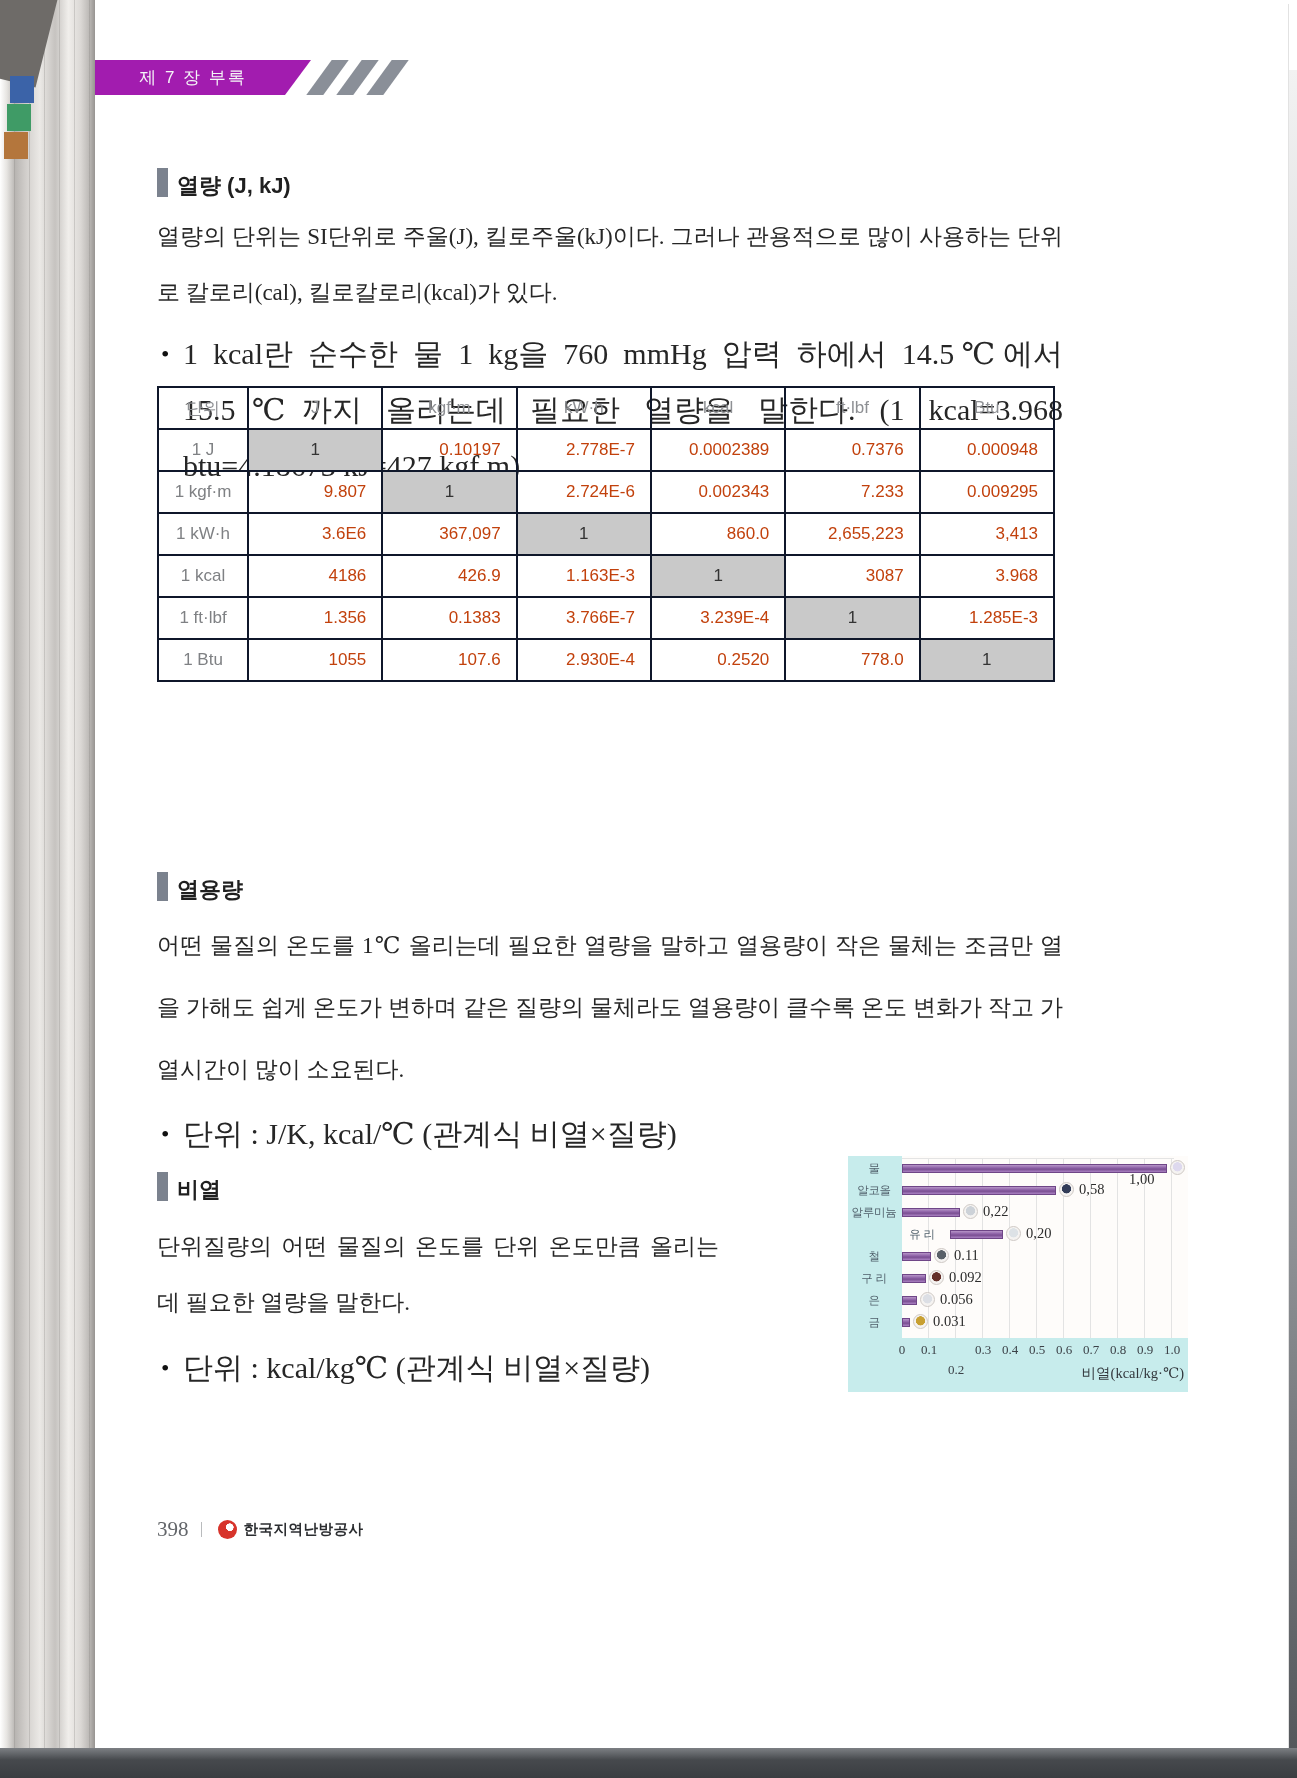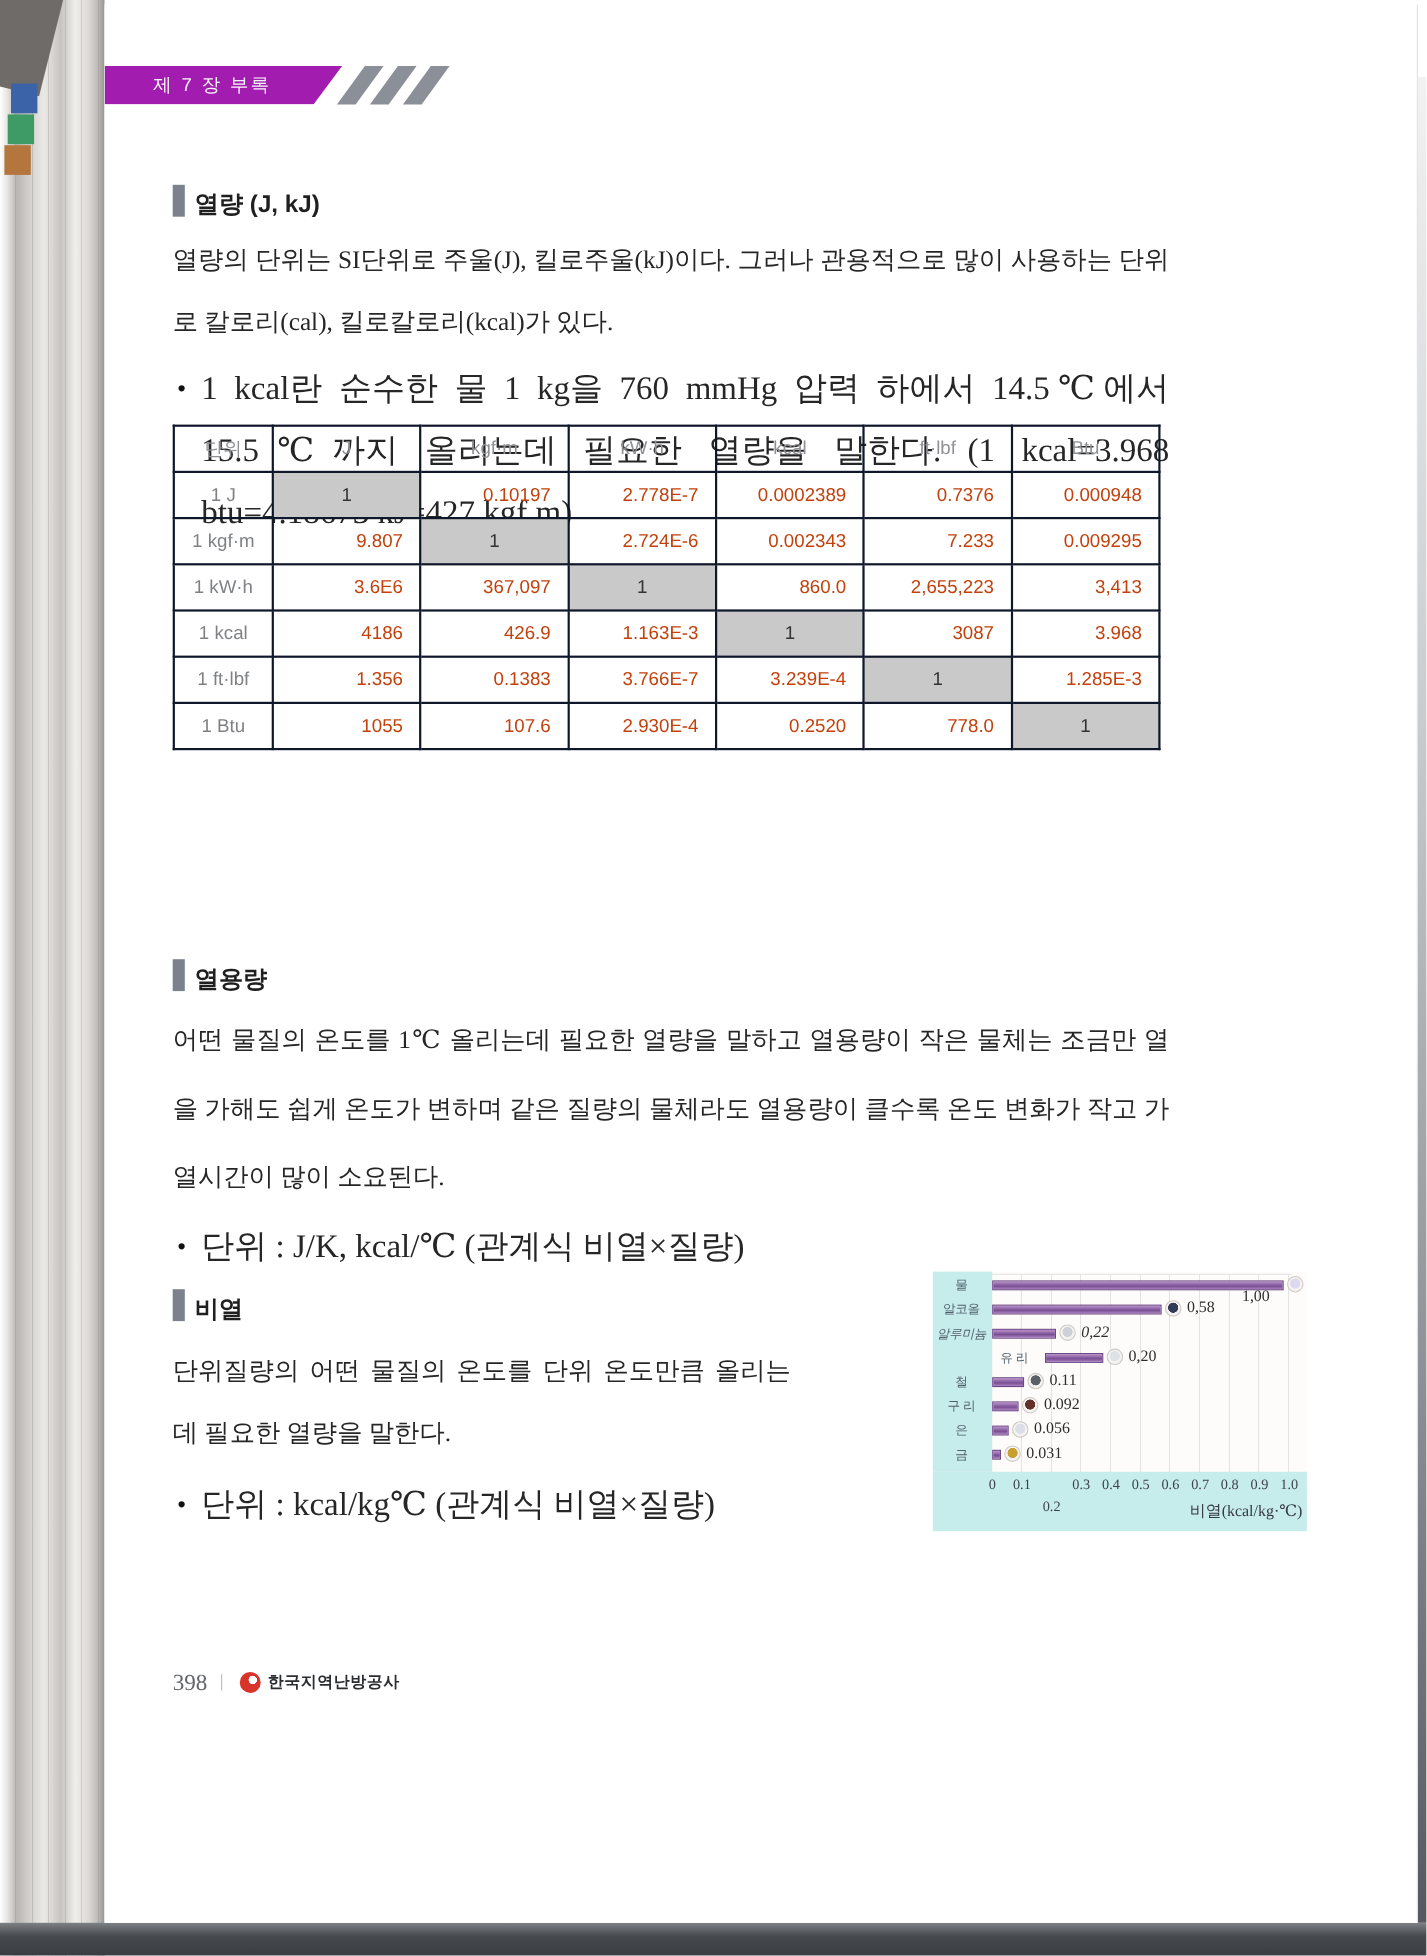--- a/index.html
+++ b/index.html
@@ -210,21 +210,21 @@
             <span class="c-bar" style="width: 265px;"></span>
             <span class="c-icon" style="left: 322px; background: radial-gradient(circle at 50% 45%, rgb(222, 217, 238) 0px, rgb(222, 217, 238) 45%, rgb(245, 243, 241) 50%, rgb(245, 243, 241) 100%);"></span>
             <span class="c-val c-val-below" style="left: 281px;">1,00</span>
           </div>
           <div class="c-row" style="top: 24px;">
             <span class="c-label">알코올</span>
             <span class="c-bar" style="width: 154px;"></span>
             <span class="c-icon" style="left: 211px; background: radial-gradient(circle at 50% 45%, rgb(50, 60, 88) 0px, rgb(50, 60, 88) 45%, rgb(245, 243, 241) 50%, rgb(245, 243, 241) 100%);"></span>
             <span class="c-val" style="left: 231px;">0,58</span>
           </div>
-          <div class="c-row" style="top: 46px; font-style: italic;">
+          <div class="c-row" style="top: 46px;">
             <span class="c-label">알루미늄</span>
             <span class="c-bar" style="width: 58px;"></span>
             <span class="c-icon" style="left: 115px; background: radial-gradient(circle at 50% 45%, rgb(205, 210, 216) 0px, rgb(205, 210, 216) 45%, rgb(245, 243, 241) 50%, rgb(245, 243, 241) 100%);"></span>
             <span class="c-val" style="left: 135px;">0,22</span>
           </div>
           <div class="c-row" style="top: 68px; margin-left: 48px;">
             <span class="c-label">유 리</span>
             <span class="c-bar" style="width: 53px;"></span>
             <span class="c-icon" style="left: 110px; background: radial-gradient(circle at 50% 45%, rgb(221, 226, 230) 0px, rgb(221, 226, 230) 45%, rgb(245, 243, 241) 50%, rgb(245, 243, 241) 100%);"></span>
             <span class="c-val" style="left: 130px;">0,20</span>

